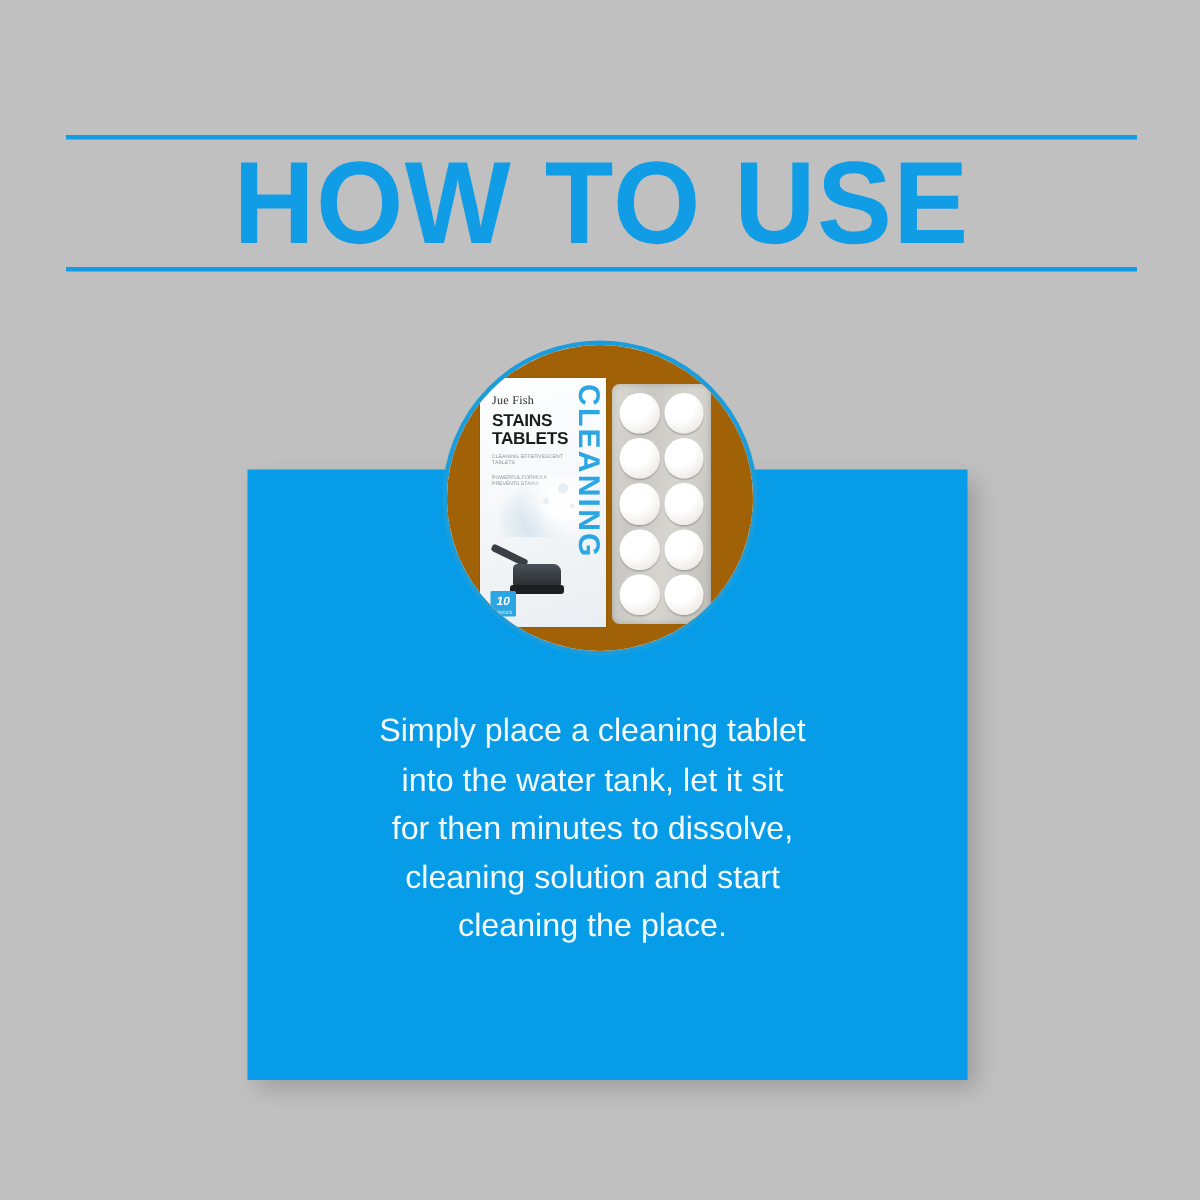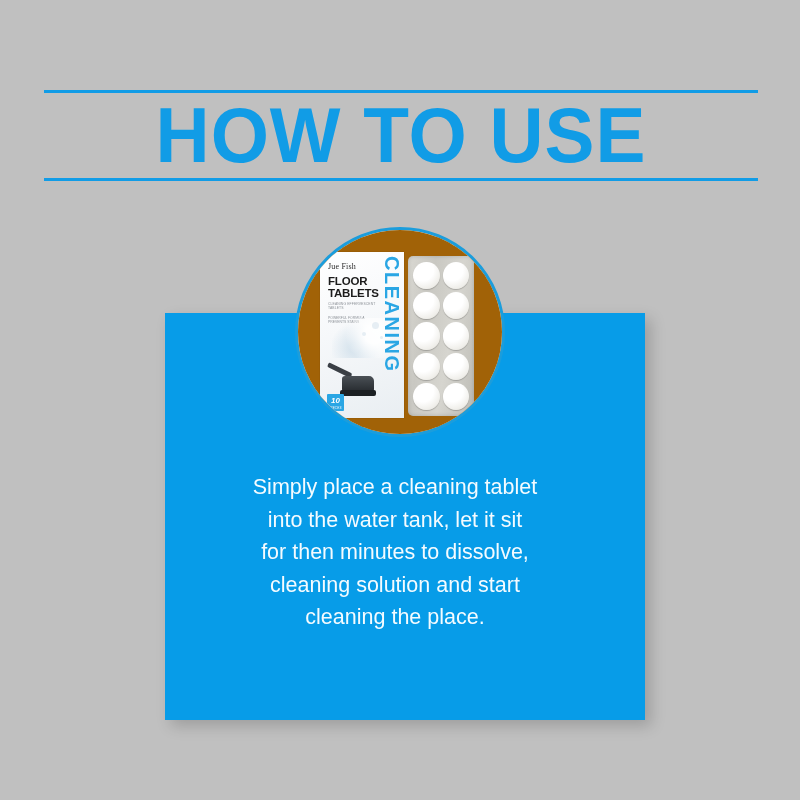--- a/index.html
+++ b/index.html
@@ -286,21 +286,21 @@
       <span class="ln">cleaning the place.</span>
     </div>
   </div>
 
   <div class="circle-wrap">
     <div class="photo">
 
       <div class="prod-box">
         <div class="brand">Jue Fish</div>
         <div class="prod-title">
-          <div>FLOOR</div>
+          <div>STAINS</div>
           <div>TABLETS</div>
         </div>
         <div class="prod-sub">CLEANING EFFERVESCENT TABLETS</div>
         <div class="prod-sub2">POWERFUL FORMULA PREVENTS STAINS</div>
 
         <div class="splash">
           <div class="splash-dot" style="left:40px;top:4px;width:7px;height:7px;"></div>
           <div class="splash-dot" style="left:30px;top:14px;width:4px;height:4px;"></div>
           <div class="splash-dot" style="left:48px;top:18px;width:3px;height:3px;"></div>
         </div>

